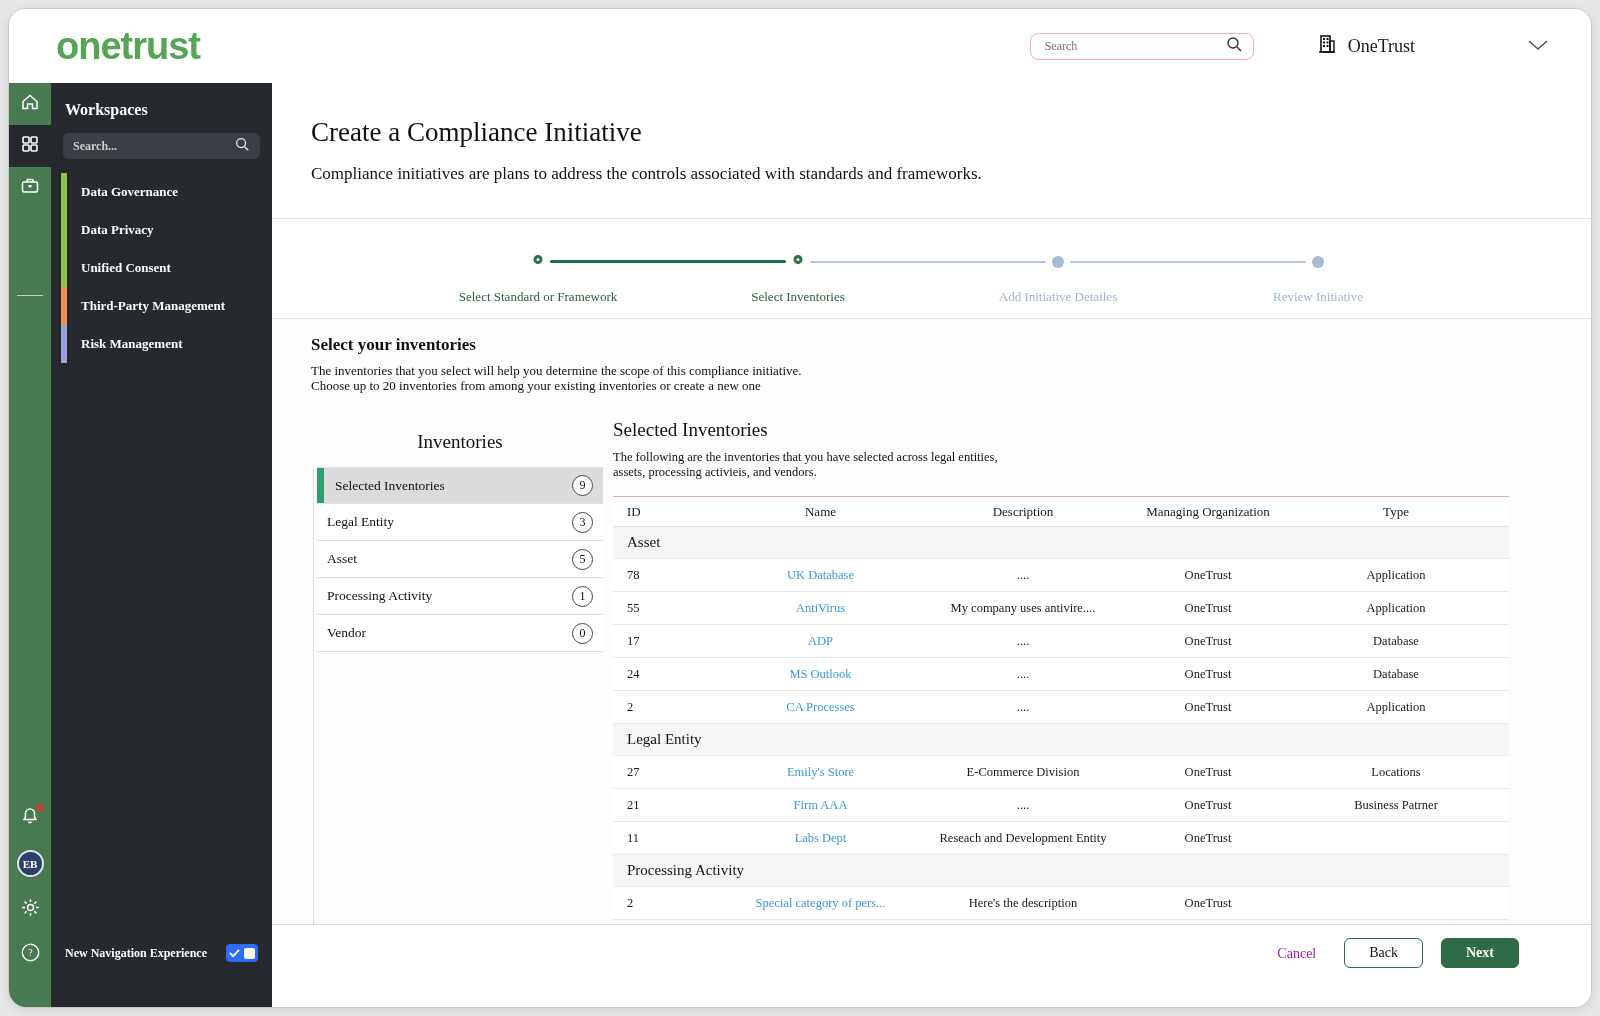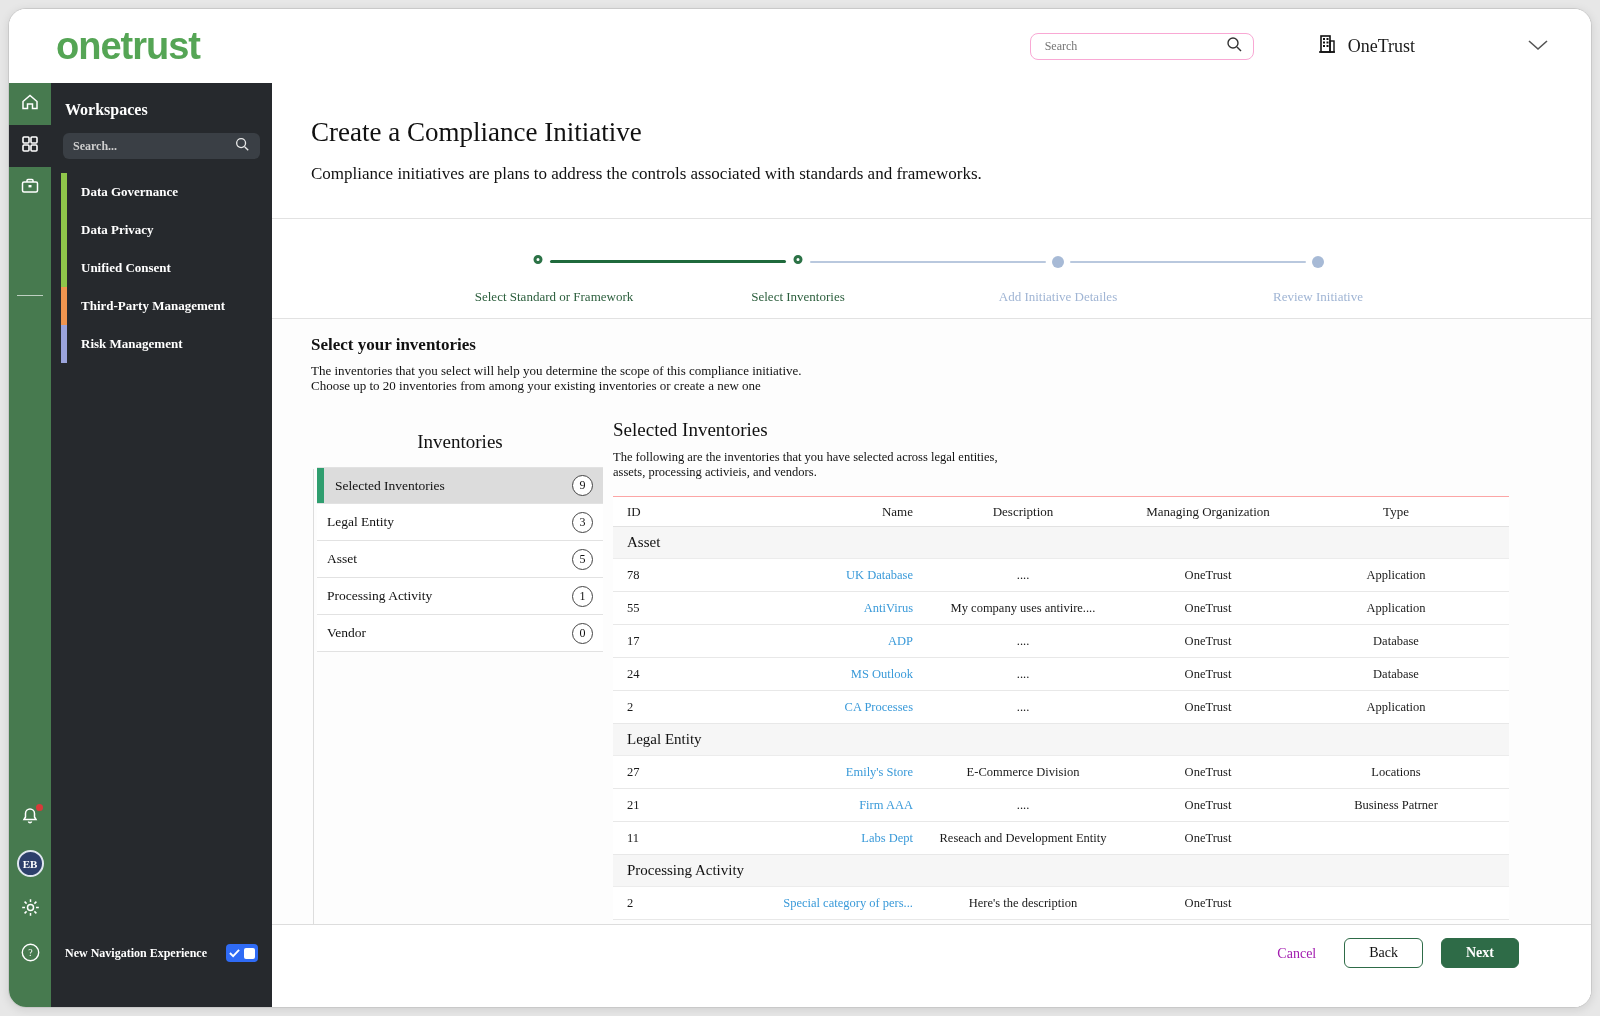--- a/index.html
+++ b/index.html
@@ -93,21 +93,21 @@
   .sel-panel { position:absolute; left:341px; top:100px; width:896px; }
   .sel-title { font-size:19px; color:#111; }
   .sel-desc { font-size:12.5px; line-height:15px; margin-top:9px; color:#111; }
   .tbl { margin-top:16px; background:#fff; }
   .tbl-row { display:grid; grid-template-columns:115px 185px 220px 150px 1fr; align-items:center; }
   .tbl-head { height:31px; border-top:1px solid #fca5a5; border-bottom:1px solid #e2e2e2; font-size:13px; }
   .tbl-group { height:32px; background:#f6f6f6; display:flex; align-items:center; padding-left:14px;
     font-size:15px; color:#111; border-bottom:1px solid #ececec; }
   .tbl-data { height:33px; border-bottom:1px solid #e8e8e8; font-size:12.5px; background:#fff; }
   .cell-id { padding-left:14px; text-align:left; }
-  .cell-name { text-align:right; }
+  .cell-name { text-align:center; }
   .cell-desc, .cell-org, .cell-type { text-align:center; }
   .tbl-data .cell-name { color:#3a9ad9; cursor:pointer; }
 
   .footer { flex:0 0 83px; border-top:1px solid #ddd; background:#fff; display:flex; align-items:flex-start;
     justify-content:flex-end; padding:13px 72px 0 0; gap:18px; }
   .btn-cancel { background:none; border:none; font-family:"Liberation Serif", serif; font-size:14px;
     color:#a21caf; padding:8px 10px; cursor:pointer; }
   .btn-back { background:#fff; border:1.5px solid #2e6b47; border-radius:6px; font-family:"Liberation Serif", serif;
     font-size:14px; color:#111; padding:6px 24px; cursor:pointer; }
   .btn-next { background:#2e6b47; border:1.5px solid #2e6b47; border-radius:6px; font-family:"Liberation Serif", serif;
@@ -264,21 +264,21 @@
     <div class="main">
       <div class="page-head">
         <div class="page-title">Create a Compliance Initiative</div>
         <div class="page-subtitle">Compliance initiatives are plans to address the controls associated with standards and frameworks.</div>
       </div>
       <div class="hr"></div>
 
       <div class="stepper-block">
         <div class="stepper" id="stepper-box">
             <div class="step-circle done" style="left: 130px;"></div>
-            <div class="step-label done" style="left: 146px;">Select Standard or Framework</div>
+            <div class="step-label done" style="left: 130px;">Select Standard or Framework</div>
             <div class="step-line done" style="left: 142px; width: 236px;"></div>
             <div class="step-circle done" style="left: 390px;"></div>
             <div class="step-label done" style="left: 390px;">Select Inventories</div>
             <div class="step-line todo" style="left: 402px; width: 236px;"></div>
             <div class="step-circle todo" style="left: 650px;"></div>
             <div class="step-label todo" style="left: 650px;">Add Initiative Detailes</div>
             <div class="step-line todo" style="left: 662px; width: 236px;"></div>
             <div class="step-circle todo" style="left: 910px;"></div>
             <div class="step-label todo" style="left: 910px;">Review Initiative</div>
           </div>

